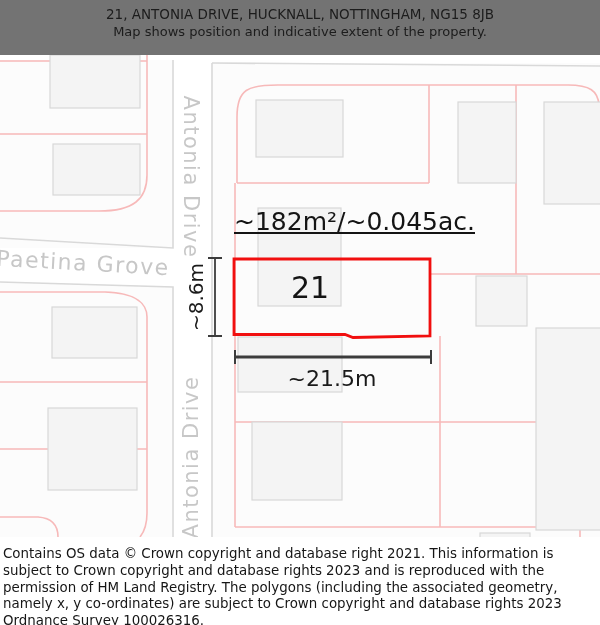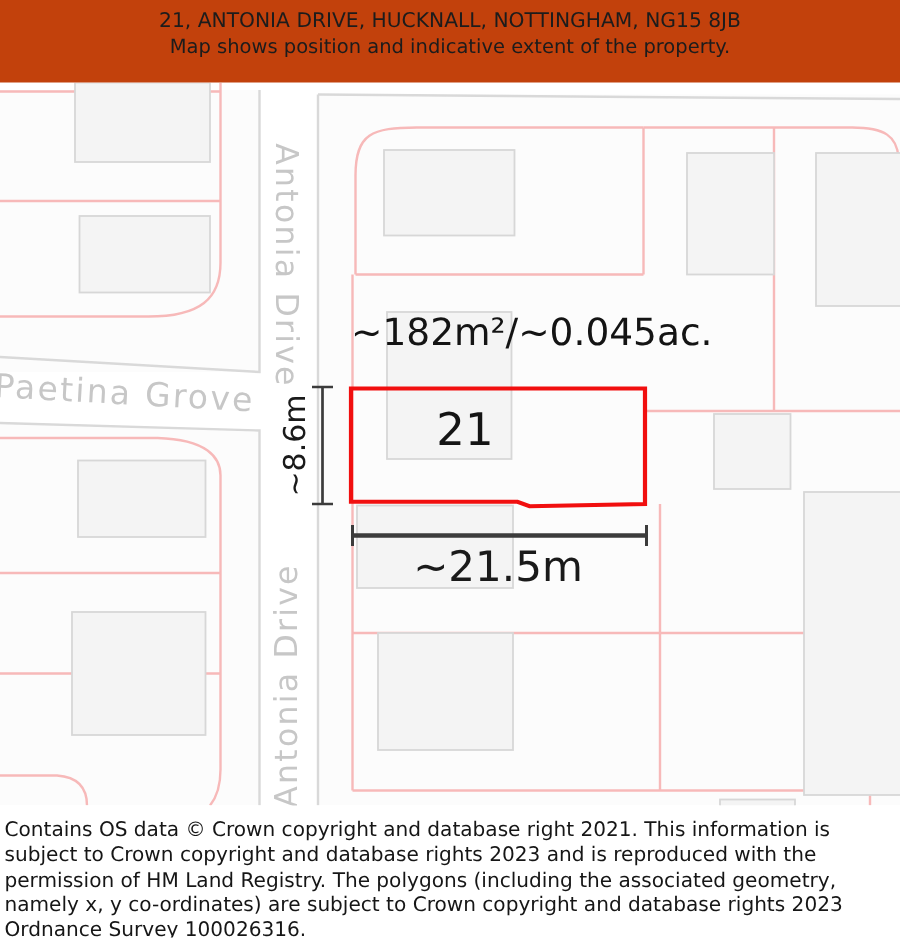--- a/index.html
+++ b/index.html
@@ -1,41 +1,41 @@
 <!DOCTYPE html>
 <html style="--plot-outline: #f10f0f; --parcel-line: #f7b9b9; --road-edge: #d9d9d9; --building-fill: #f4f4f4; --building-stroke: #d7d7d7; --street-label: #c7c7c7; --dimension: #3c3c3c; --text: #141414;"><head>
 <meta charset="utf-8">
 <style>
   html,body{margin:0;padding:0;}
   body{
     width:600px;height:625px;position:relative;background:#ffffff;
     font-family:"DejaVu Sans","Liberation Sans",sans-serif;
     color:var(--text,#141414);overflow:hidden;
   }
-  .header{position:absolute;top:0;left:0;width:600px;height:55px;text-align:center;background:#c2410c;z-index:5;}
+  .header{position:absolute;top:0;left:0;width:600px;height:55px;text-align:center;background:#737373;z-index:5;}
   .header .t1{margin-top:6px;font-size:13.5px;line-height:17px;color:#1c1c1c;}
   .header .t2{font-size:13px;line-height:17px;color:#1c1c1c;}
   .map{position:absolute;top:55px;left:0;width:600px;height:482px;overflow:hidden;}
   .map svg{position:absolute;top:0;left:0;}
   .block{fill:#fcfcfc;}
   .road-edge{stroke:var(--road-edge,#d9d9d9);stroke-width:1.6;fill:none;}
   .pink{stroke:var(--parcel-line,#f7b9b9);stroke-width:1.6;fill:none;}
   .bld{fill:var(--building-fill,#f4f4f4);stroke:var(--building-stroke,#d7d7d7);stroke-width:1.2;}
   .plot{stroke:var(--plot-outline,#f10f0f);stroke-width:2.8;fill:none;stroke-linejoin:miter;}
   .dim{stroke:var(--dimension,#3c3c3c);fill:none;}
   .lbl{position:absolute;white-space:nowrap;}
   .street{color:var(--street-label,#c7c7c7);font-size:21px;letter-spacing:1.5px;}
   .center{transform:translate(-50%,-50%);}
   .rot90{transform:translate(-50%,-50%) rotate(90deg);}
   .rotm90{transform:translate(-50%,-50%) rotate(-90deg);}
   .paetina{font-size:22px;transform:translate(-50%,-50%) rotate(3.2deg);}
-  .area-label{font-size:25px;color:var(--text,#141414);}
+  .area-label{font-size:25px;color:var(--text,#141414);text-decoration:underline;}
   .plot-number{font-size:30px;color:var(--text,#141414);}
   .dim-label{font-size:20px;color:#1a1a1a;}
-  .dim-label-w{font-size:28px;color:#1a1a1a;}
+  .dim-label-w{font-size:22px;color:#1a1a1a;}
   .footer{
     position:absolute;top:546px;left:3px;width:594px;
     font-size:13.4px;line-height:16.8px;color:#161616;background:#fff;z-index:5;
   }
 </style>
 </head>
 <body>
 
 <div class="header">
   <div class="t1">21, ANTONIA DRIVE, HUCKNALL, NOTTINGHAM, NG15 8JB</div>

